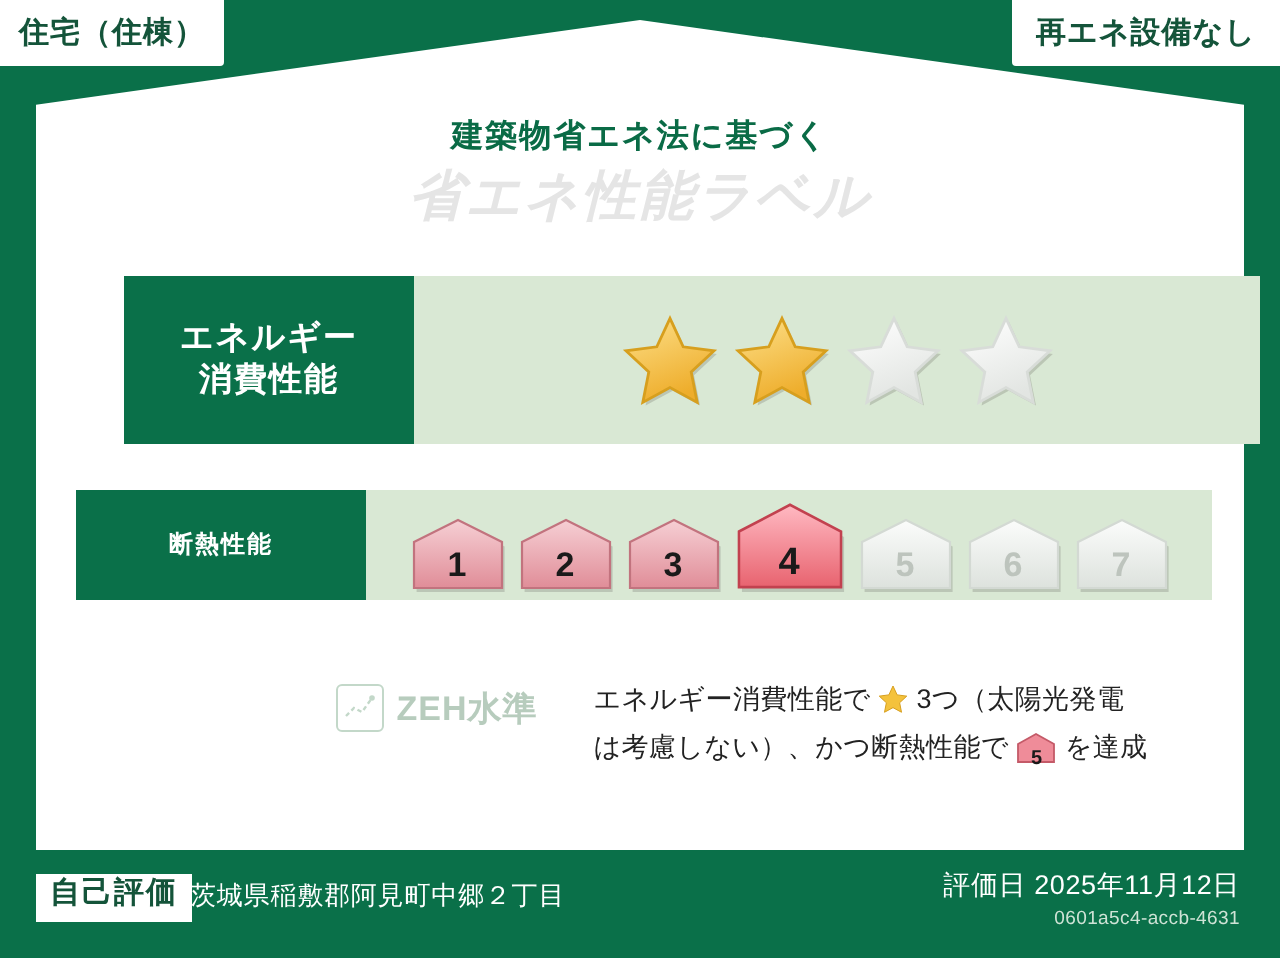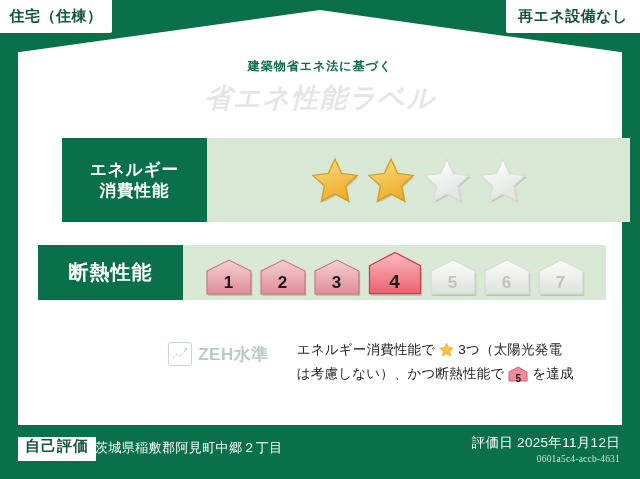--- a/index.html
+++ b/index.html
@@ -26,41 +26,41 @@
   
   .roof{
     position:absolute;left:18px;top:10px;width:604px;height:415px;
     background:#ffffff;
     clip-path:polygon(0% 10.2%, 50% 0%, 100% 10.2%, 100% 100%, 0% 100%);
   }
 
   
   .subtitle{
     position:absolute;left:0;right:0;top:58px;text-align:center;
-    color:#0a6b46;font-weight:bold;font-size:12px;letter-spacing:1px;
+    color:#0a6b46;font-weight:bold;font-size:16px;letter-spacing:1px;
   }
   .title{
     position:absolute;left:0;right:0;top:80px;text-align:center;
     color:#e5e5e5;font-weight:bold;font-size:27px;letter-spacing:1.5px;font-style:italic;
   }
 
   
   .row{
     position:absolute;left:38px;width:568px;
     background:#d9e8d4;
     display:flex;align-items:stretch;
     box-sizing:border-box;
   }
   .row-energy{top:138px;height:84px;margin-left:24px;}
   .row-insul{top:245px;height:55px;}
 
   .row-key{
     width:145px;flex:0 0 145px;background:#0a7049;
     display:flex;align-items:center;justify-content:center;
-    color:#ffffff;font-weight:bold;font-size:20px;line-height:1.25;
+    color:#ffffff;font-weight:bold;font-size:12px;line-height:1.25;
     text-align:center;letter-spacing:1px;
   }
   .row-key.two-line{font-size:16.5px;}
   .row-val{flex:1;display:flex;align-items:center;justify-content:center;}
 
   
   .stars{display:flex;align-items:center;gap:6px;}
   .star{width:50px;height:48px;display:block;}
 
   
@@ -115,21 +115,21 @@
   .addr{
     position:absolute;left:95px;top:14px;color:#ffffff;font-size:13px;
     letter-spacing:.4px;
   }
   .eval-date{
     position:absolute;right:20px;top:9px;color:#ffffff;font-size:13.5px;
     letter-spacing:.3px;
   }
   .uuid{
     position:absolute;right:20px;top:29px;color:#cfe3d6;font-size:9.5px;
-    letter-spacing:.2px;font-family:Liberation Serif, serif;
+    letter-spacing:.2px;font-family:Liberation Sans, sans-serif;
   }
 </style>
 </head>
 <body>
 
 <div id="label">
 
   <div class="roof"></div>
 
   <div class="tab tab-right">

